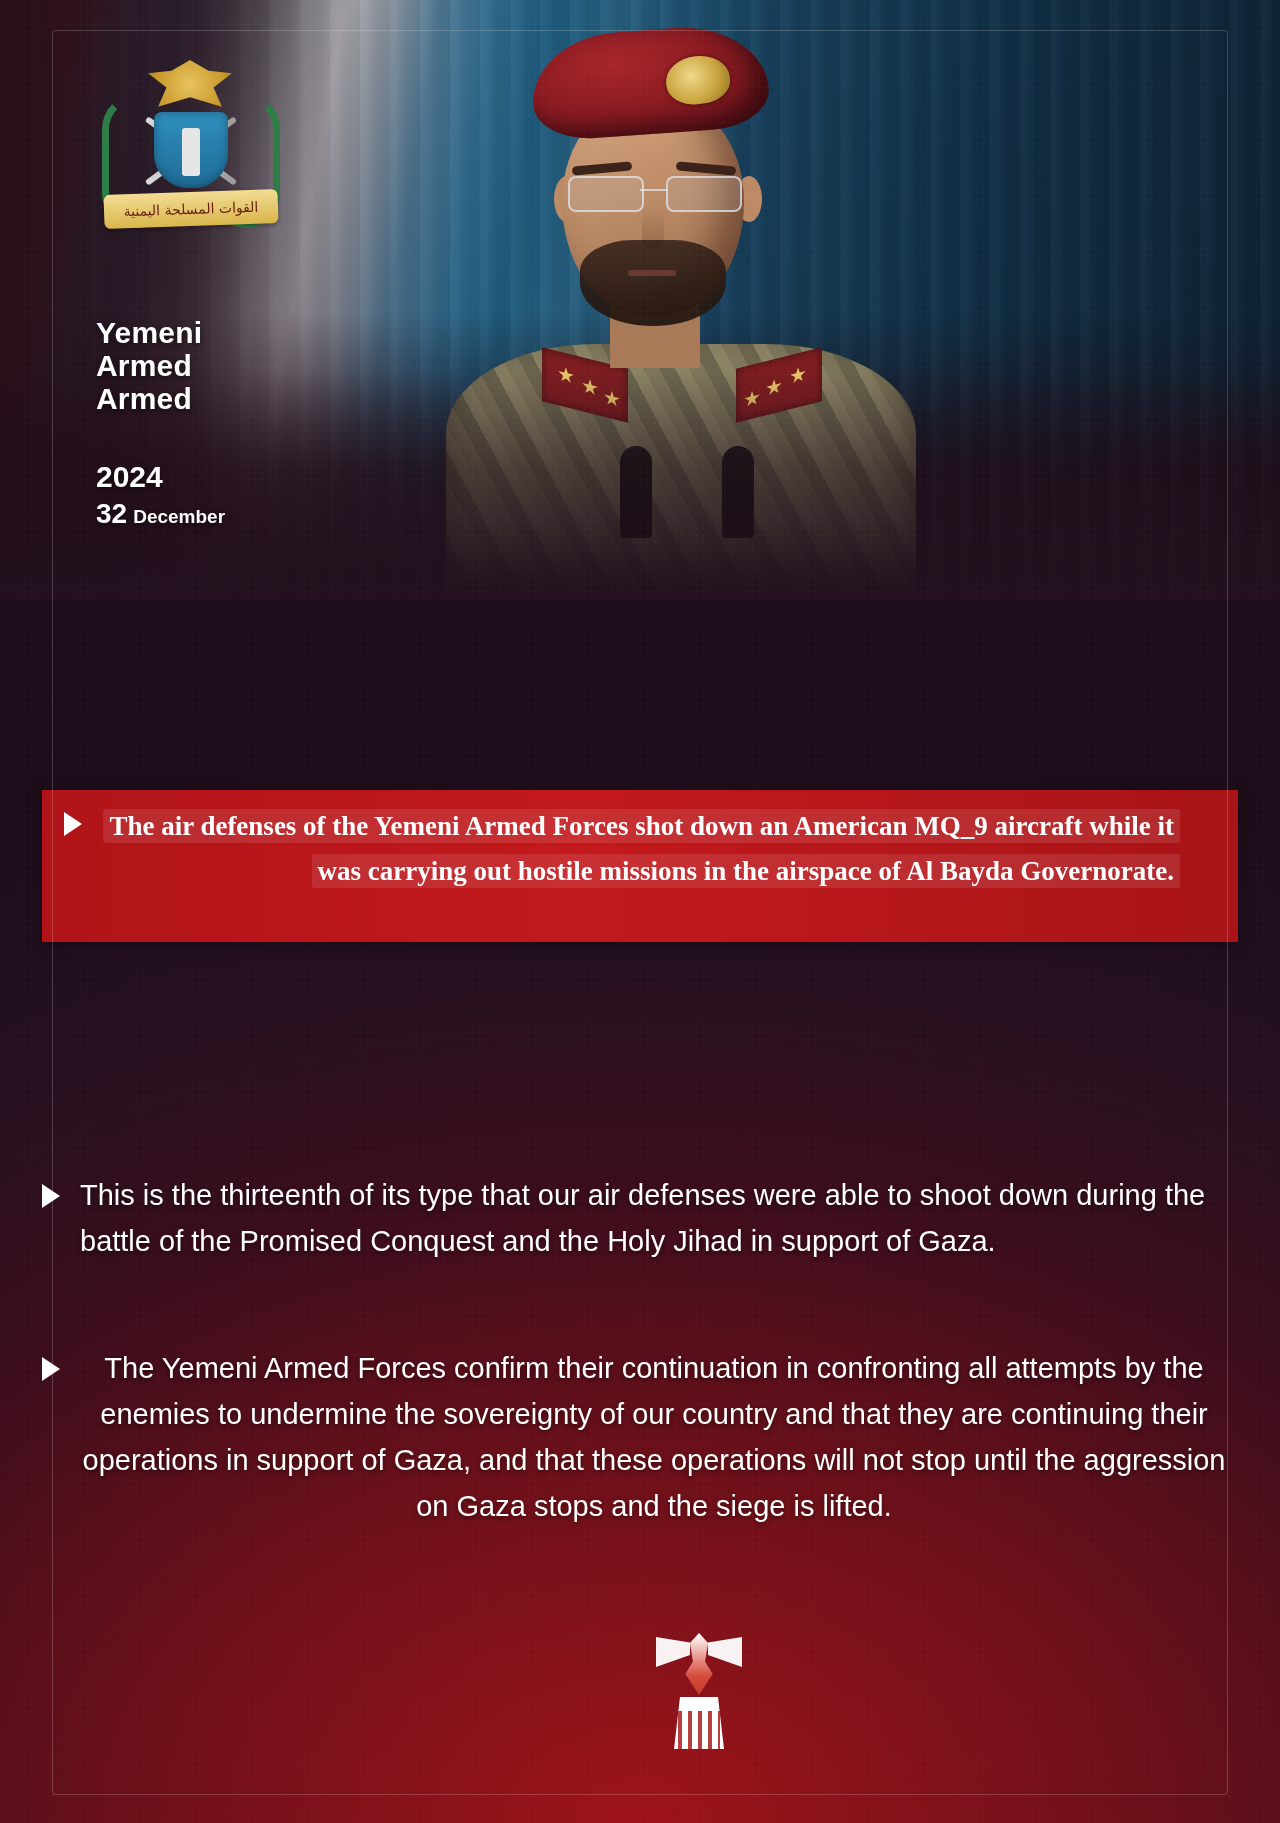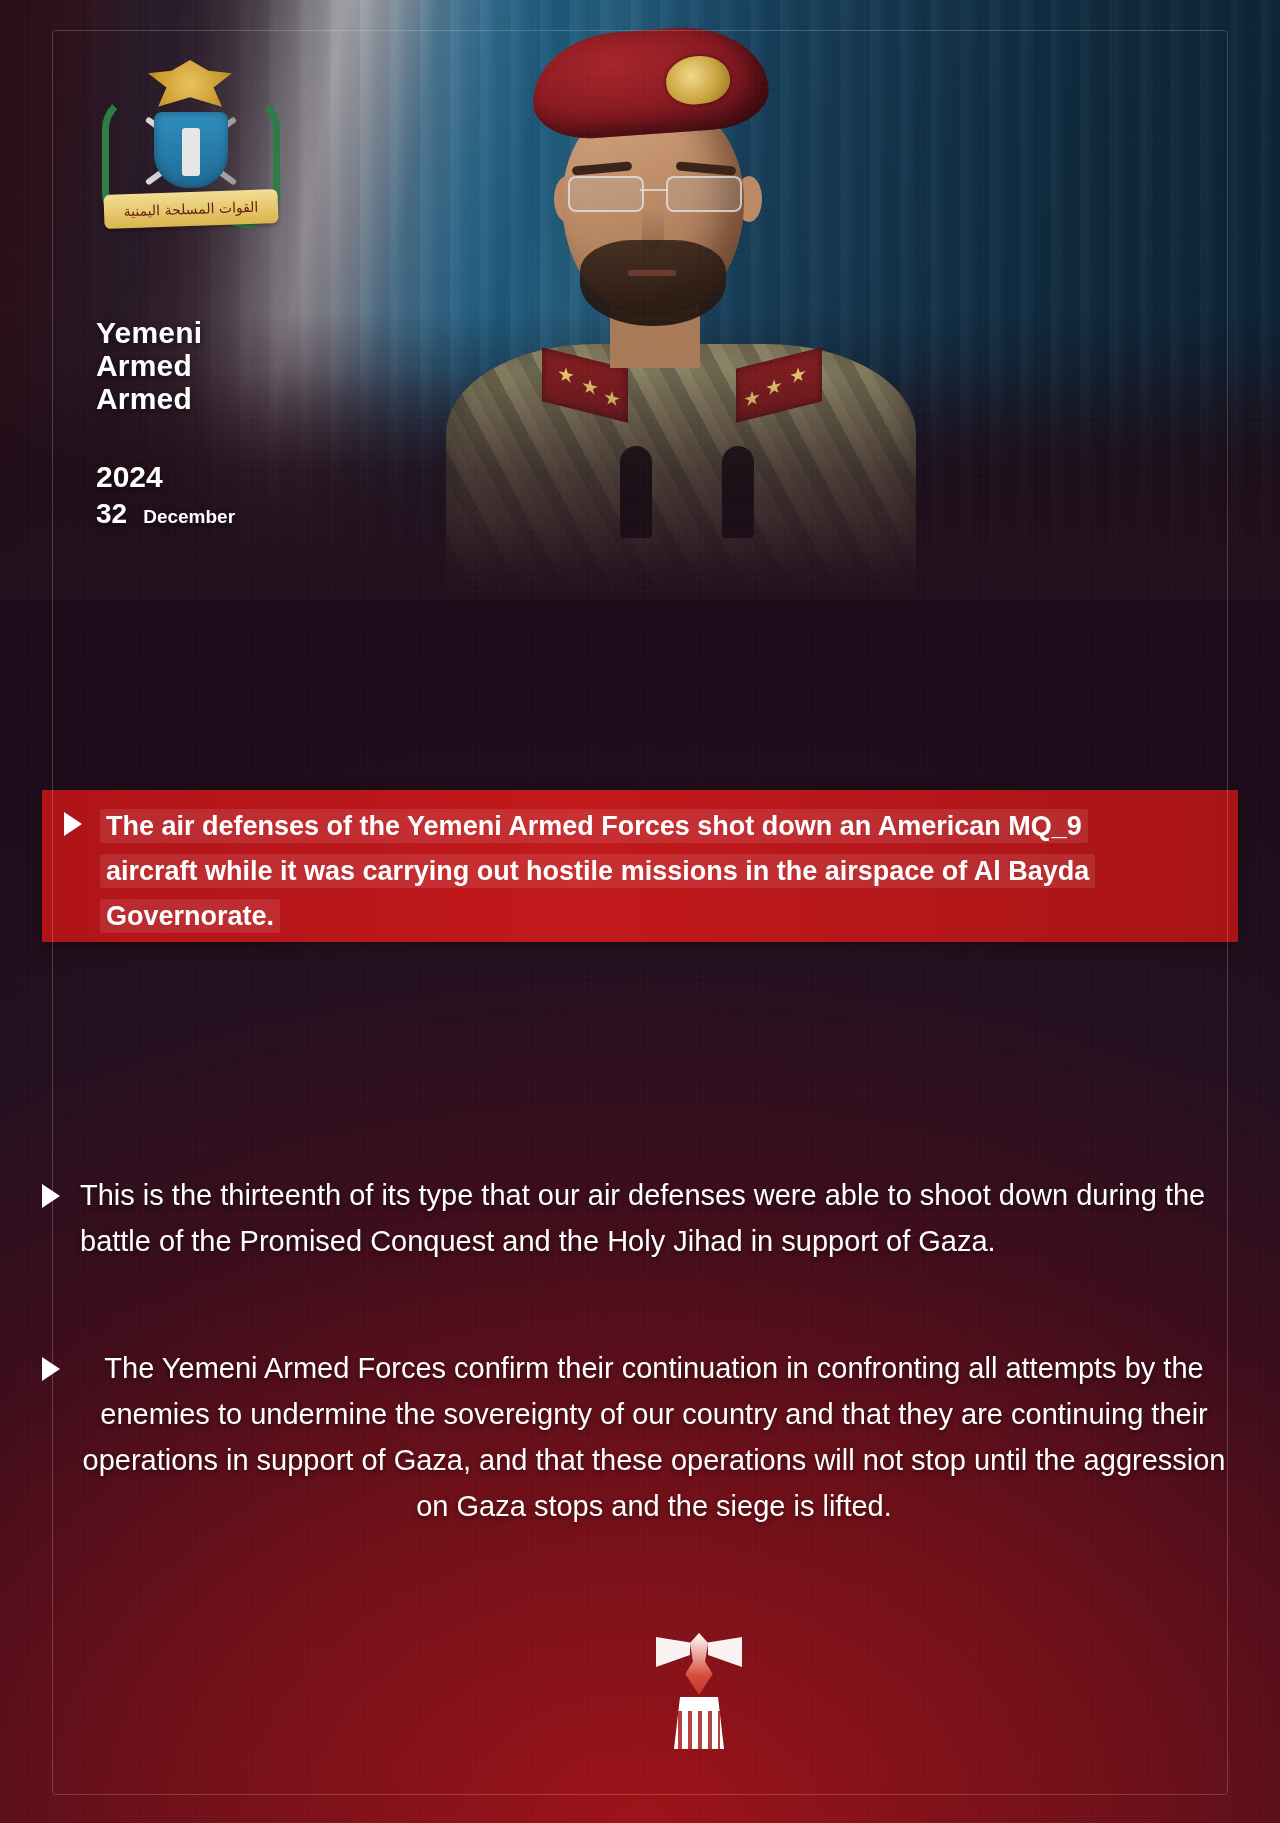--- a/index.html
+++ b/index.html
@@ -316,21 +316,21 @@
     left: 96px;
     top: 498px;
     color: #ffffff;
     font-weight: bold;
     font-size: 28px;
     text-shadow: 0 2px 6px rgba(0,0,0,0.6);
   }
   .date-day .month {
     font-size: 19px;
     font-weight: bold;
-    margin-left: 16px;
+    margin-left: 6px;
     text-align: center;
   }
 
   
   .intro {
     position: absolute;
     left: 60px;
     right: 60px;
     top: 600px;
     text-align: center;
@@ -343,25 +343,26 @@
   .bullet-red {
     position: absolute;
     left: 42px;
     right: 42px;
     background: linear-gradient(90deg, #b01418 0%, #c2191c 45%, #a81417 100%);
     box-shadow: 0 3px 14px rgba(0,0,0,0.35);
     padding: 14px 58px 16px 58px;
     box-sizing: border-box;
   }
   .bullet-red .txt {
-    text-align: left;
+    text-align: right;
     color: #ffffff;
     font-weight: bold;
     font-size: 27px;
     line-height: 45px;
+    font-family: Liberation Serif, serif;
   }
   .bullet-red .txt span {
     background: rgba(255,255,255,0.10);
     padding: 2px 6px;
     border-radius: 3px;
     box-decoration-break: clone;
     -webkit-box-decoration-break: clone;
   }
   .arrow {
     position: absolute;

